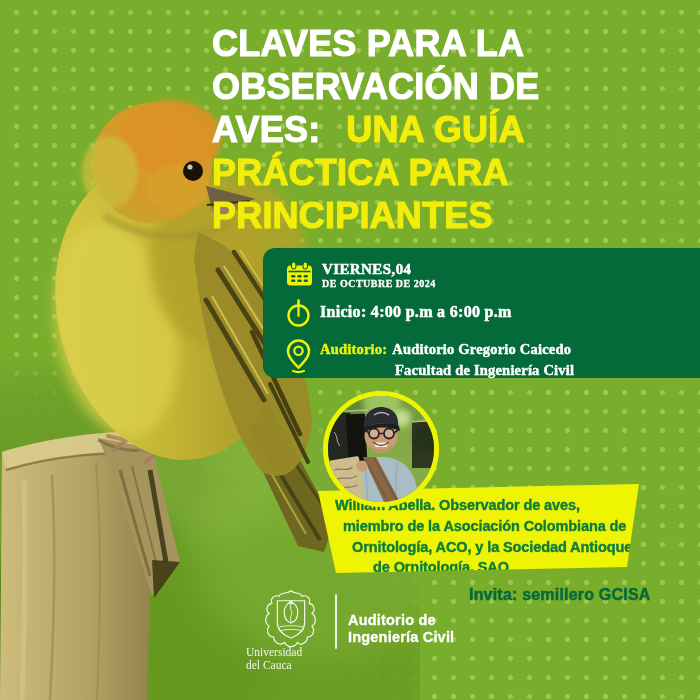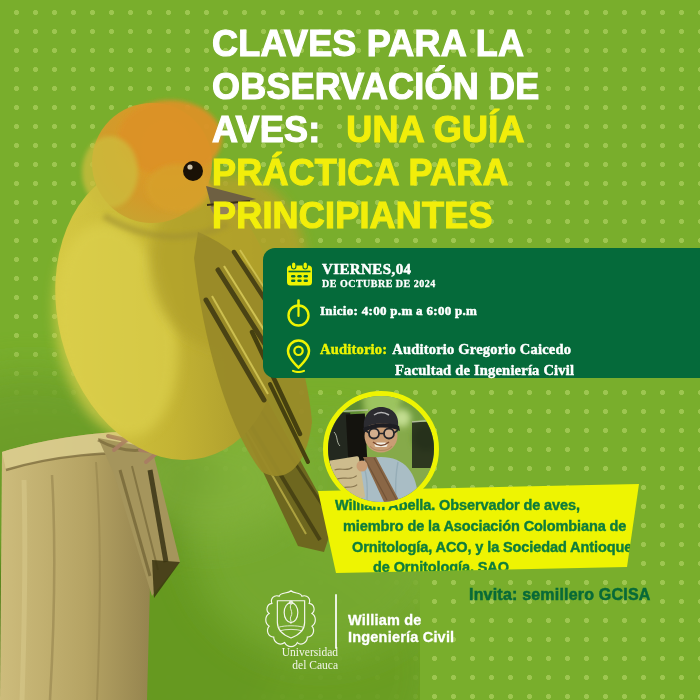--- a/index.html
+++ b/index.html
@@ -24,41 +24,41 @@
   .sp{margin-left:26px;}
   
   .info-box{position:absolute;left:263px;top:248px;width:437px;height:130px;z-index:3;
     background:#056a3a;border-radius:12px 0 0 12px;box-sizing:border-box;
     padding:13px 0 0 23px;color:#fff;font-family:Liberation Serif, serif;}
   .row{display:flex;align-items:flex-start;}
   .row + .row{margin-top:8px;}
   .row .ic{flex:0 0 auto;margin-right:9px;}
   .date-title{font-size:15px;line-height:17px;font-weight:bold;letter-spacing:.4px;-webkit-text-stroke:.5px #fff;}
   .date-sub{font-size:10px;line-height:11px;font-weight:bold;letter-spacing:.5px;-webkit-text-stroke:.3px #fff;}
-  .time-text{font-size:13px;font-weight:bold;margin-top:4px;letter-spacing:.3px;-webkit-text-stroke:.5px #fff;}
+  .time-text{font-size:16px;font-weight:bold;margin-top:4px;letter-spacing:.3px;-webkit-text-stroke:.5px #fff;}
   .venue-text{font-size:14.5px;line-height:21px;font-weight:bold;letter-spacing:.2px;-webkit-text-stroke:.45px currentColor;}
   .v-label{color:#eef402;margin-right:5px;margin-top:44px;}
   .v-line2{padding-left:75px;}
   
   .bio-box{position:absolute;left:310px;top:477px;width:340px;height:100px;z-index:4;
     background:#eef402;
     clip-path:polygon(8px 14px,329px 7px,317px 90px,26px 96px);}
   .bio-text{position:absolute;left:25px;top:18px;}
   .bio-line{font-size:14.5px;line-height:20.8px;font-weight:bold;color:#0e7d3c;
     letter-spacing:-.1px;white-space:nowrap;-webkit-text-stroke:.4px #0e7d3c;}
   .bio-line:nth-child(2){margin-left:8px;}
   .bio-line:nth-child(3){margin-left:17px;}
   .bio-line:nth-child(4){margin-left:38px;}
   .speaker-photo{position:absolute;left:323px;top:391px;width:106px;height:106px;z-index:6;
     border:5px solid #eef402;border-radius:50%;overflow:hidden;background:#86aa4a;}
   .invite{position:absolute;left:469px;top:586px;z-index:4;
     font-size:16px;font-weight:bold;color:#086a38;letter-spacing:.2px;-webkit-text-stroke:.5px #086a38;white-space:nowrap;}
   
   .crest{position:absolute;left:260px;top:588px;z-index:4;}
-  .uni-name{position:absolute;left:246px;top:646px;width:92px;z-index:4;text-align:right;
+  .uni-name{position:absolute;left:246px;top:646px;width:92px;z-index:4;text-align:left;
     font-family:"Liberation Serif","DejaVu Serif",serif;
     font-size:11.5px;line-height:13px;color:#f2f5ea;}
   .divider{position:absolute;left:335px;top:594px;width:2px;height:55px;z-index:4;
     background:rgba(255,255,255,.85);border-radius:1px;}
   .faculty{position:absolute;left:348px;top:612px;z-index:4;
     font-size:14.5px;line-height:17px;font-weight:bold;color:#ffffff;letter-spacing:.2px;
     -webkit-text-stroke:.3px #fff;white-space:nowrap;}
 </style>
 </head>
 <body>
@@ -275,17 +275,17 @@
       <circle cx="31" cy="16" r="1.6"></circle>
       <path d="M18,43 C24,41 38,41 44,43 M19,47 C25,45 37,45 43,47" stroke-width="1" opacity=".9"></path>
     </g>
   </svg>
   <div class="uni-name">
     <div>Universidad</div>
     <div>del Cauca</div>
   </div>
   <div class="divider"></div>
   <div class="faculty">
-    <div>William de</div>
+    <div>Auditorio de</div>
     <div>Ingeniería Civil</div>
   </div>
 
 </div>
 
 </body></html>

